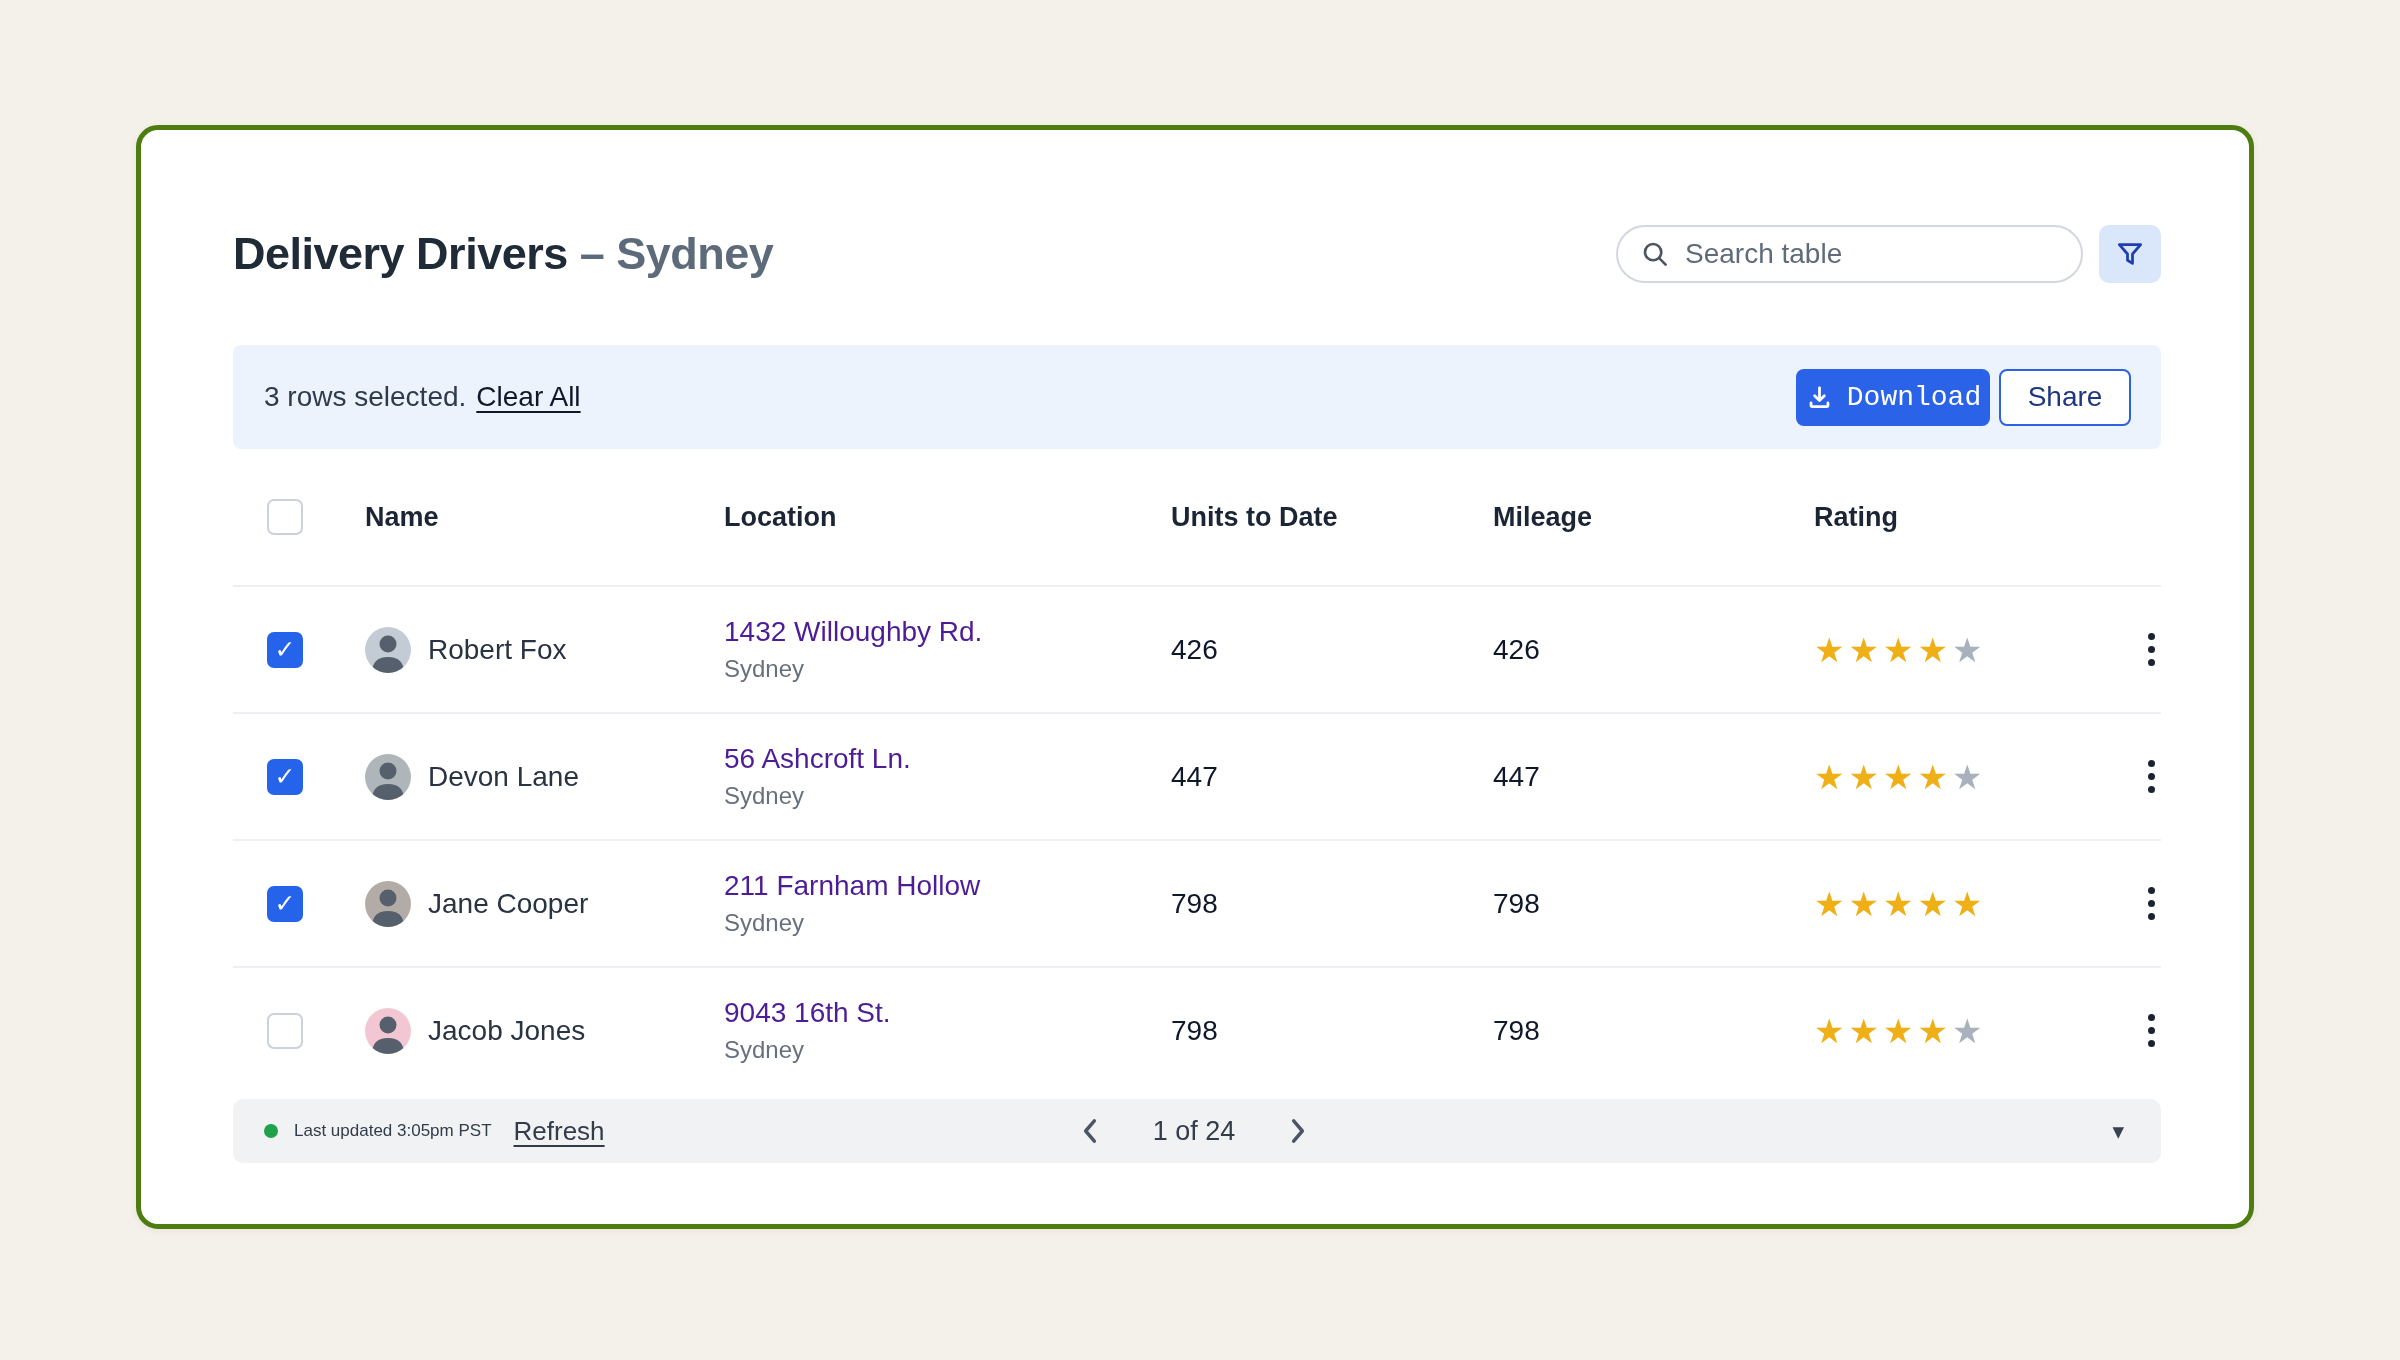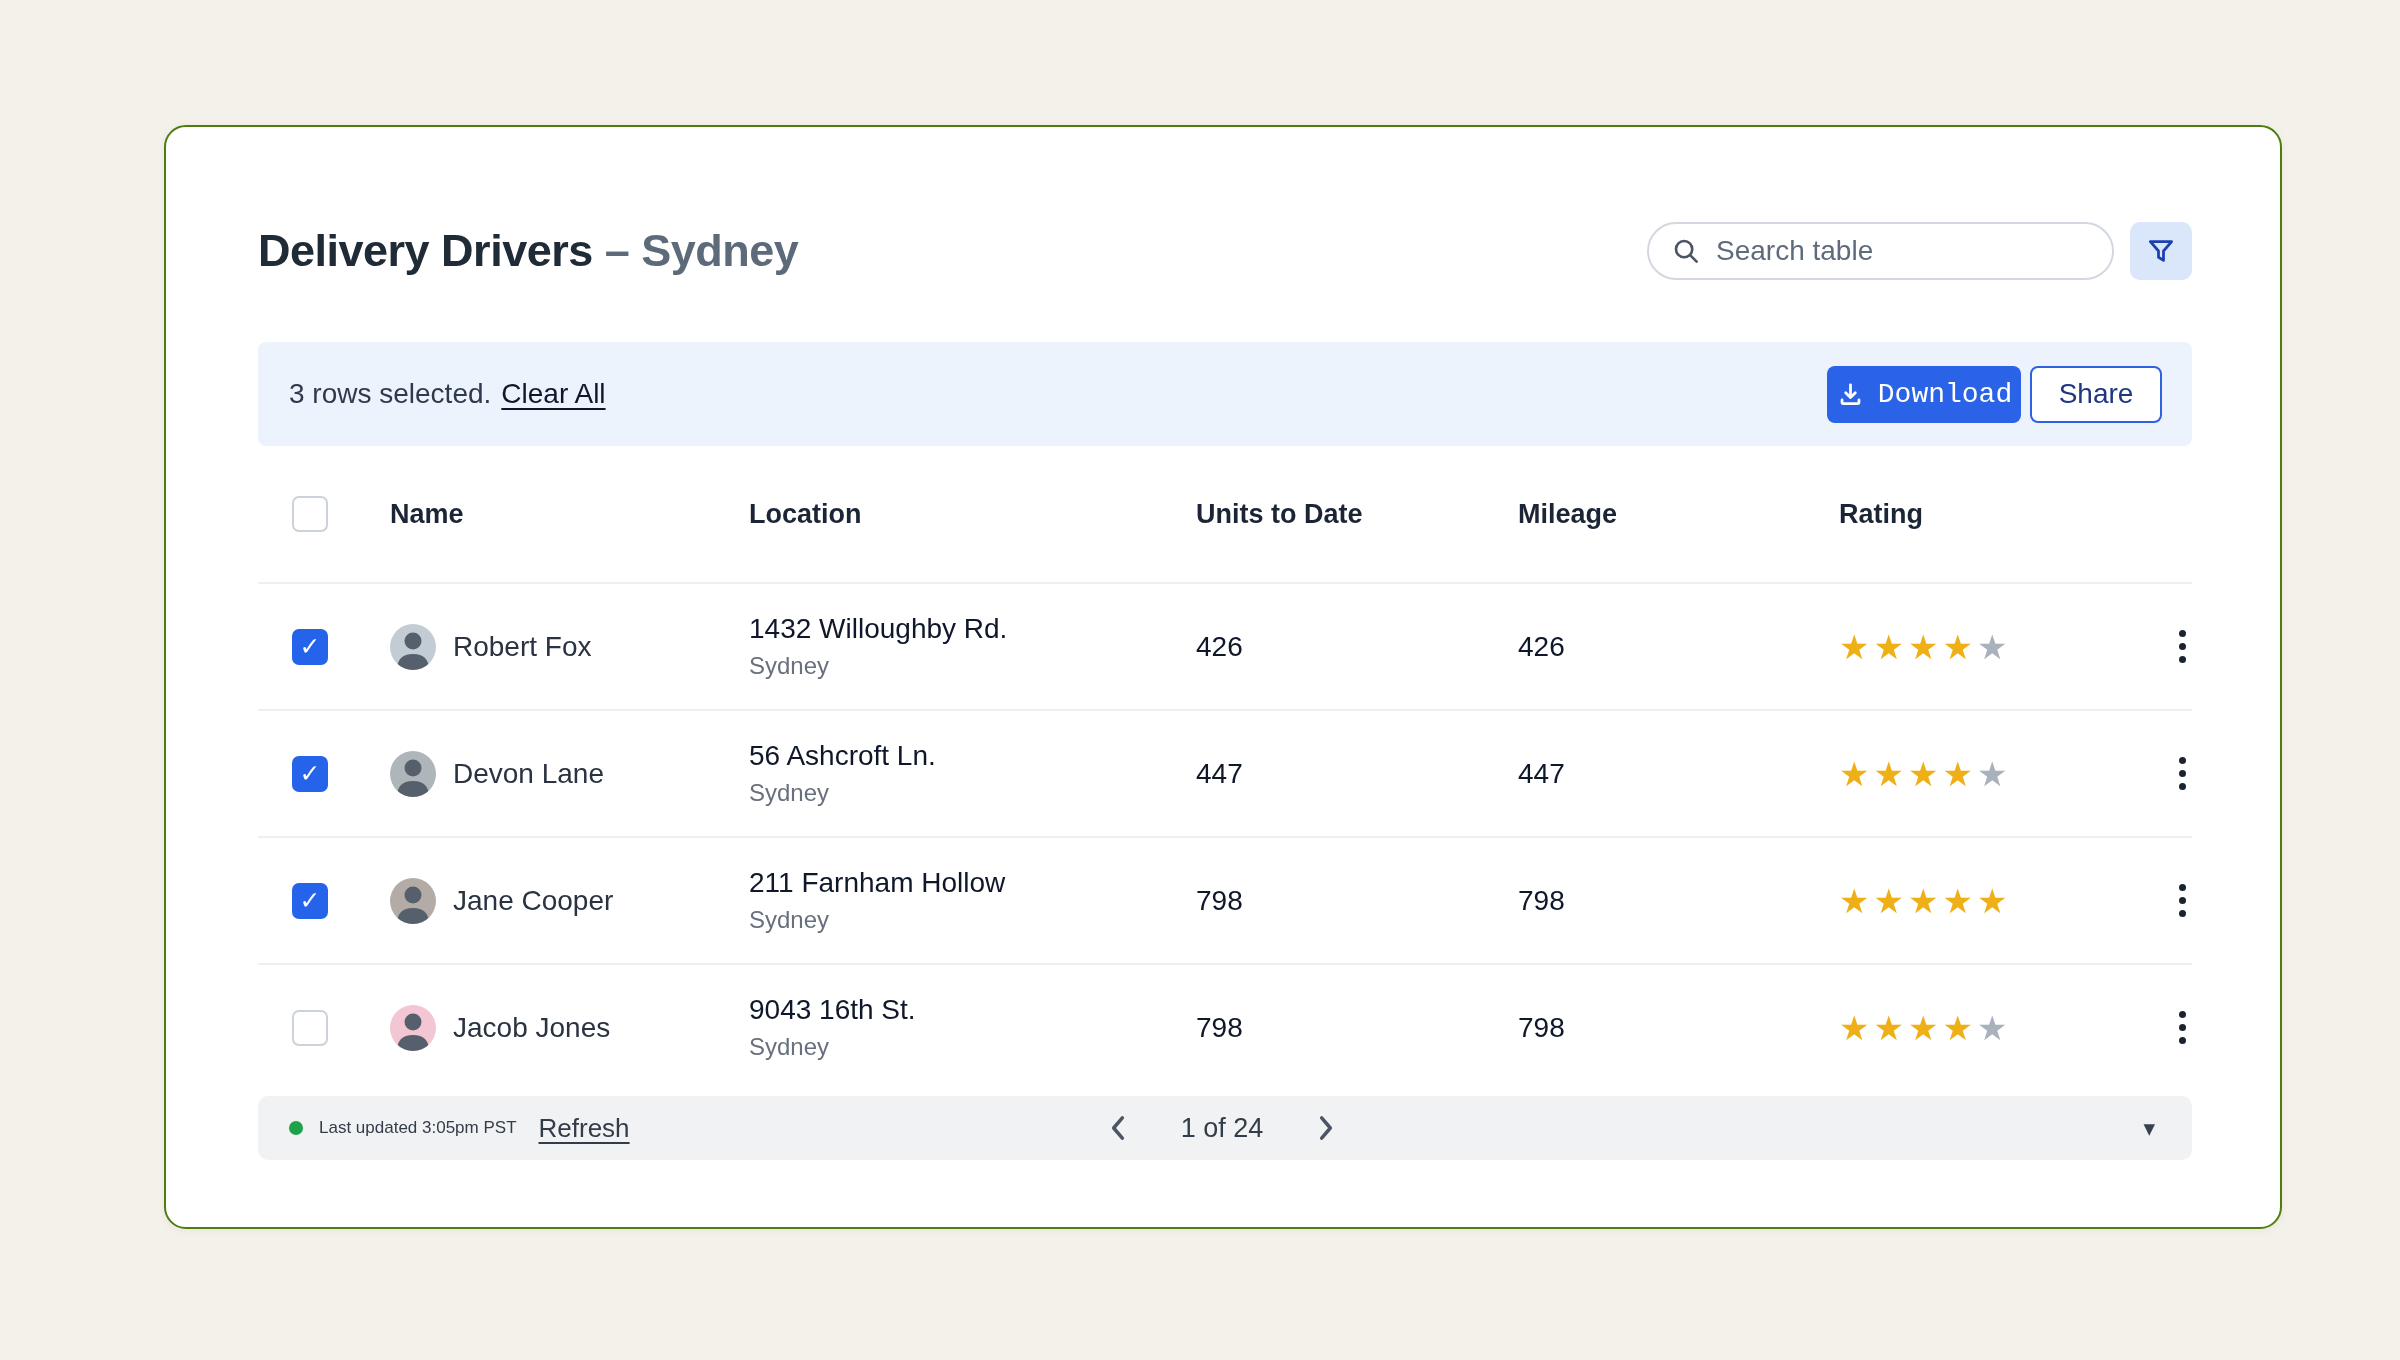--- a/index.html
+++ b/index.html
@@ -4,24 +4,24 @@
 <style>
   * { margin:0; padding:0; box-sizing:border-box; }
   html,body { width:2400px; height:1360px; }
   body {
     background:#f4f0ea;
     font-family:"Liberation Sans","DejaVu Sans",sans-serif;
     color:#27313f;
     overflow:hidden;
   }
   .card {
-    position:absolute; left:164px; top:125px;
+    position:absolute; left:136px; top:125px;
     width:2118px; height:1104px;
     background:#ffffff;
-    border:2px solid #4d7c0f;
+    border:5px solid #4d7c0f;
     border-radius:22px;
     box-shadow:0 2px 8px rgba(70,60,40,.05);
     padding:0 88px 0 92px;
   }
   
   .top-row { margin-top:93px; height:62px; display:flex; align-items:center; justify-content:space-between; }
   .page-title { font-size:45px; font-weight:600; letter-spacing:-.5px; color:#202b38; white-space:nowrap; }
   .page-title .sep, .page-title .secondary { color:#5d6a7a; }
   .search-group { display:flex; align-items:center;justify-content:flex-end; }
   .search-pill {
@@ -61,21 +61,21 @@
   }
   .checkbox.checked { background:#2563eb; border-color:#2563eb; }
   .checkbox.checked::after { content:"\2713"; color:#fff; font-size:25px; font-weight:700; line-height:1; }
   .name-cell { display:flex; align-items:center; }
   .avatar {
     width:46px; height:46px; border-radius:50%; overflow:hidden; flex:0 0 auto;
     display:flex; align-items:flex-end; justify-content:center;
   }
   .avatar svg { display:block; }
   .driver-name { font-size:28px; color:#2a3342; margin-left:17px; }
-  .addr-line1 { font-size:28px; color:#0f172a; }
+  .addr-line1 { font-size:28px; color:#4c1d95; }
   .addr-line2 { font-size:24px; color:#68707d; margin-top:7px; }
   .num-cell { font-size:28px; color:#0f172a; }
   .stars { display:flex; }
   .star { font-size:34px; line-height:1; margin-right:4px; }
   .star.gold { color:#efaf16; }
   .star.gray { color:#a9b1bd; }
   .kebab { justify-self:end; padding-right:6px; background:none; border:none; cursor:pointer; display:flex; flex-direction:column; align-items:center; }
   .kebab i { width:7px; height:7px; border-radius:50%; background:#1b2330; margin:3px 0; }
   
   .footer-bar {

